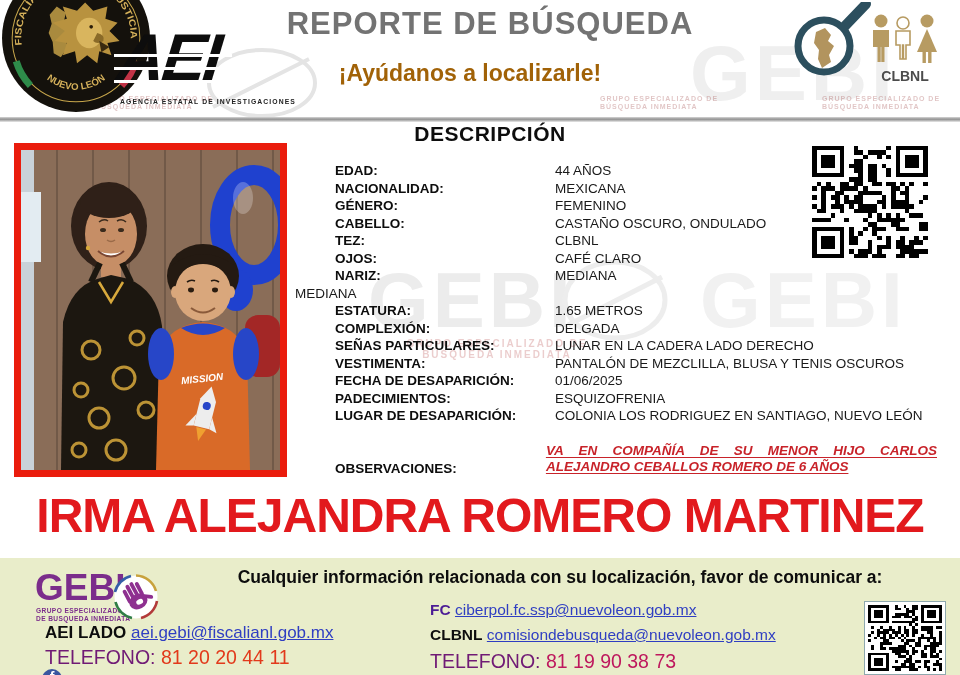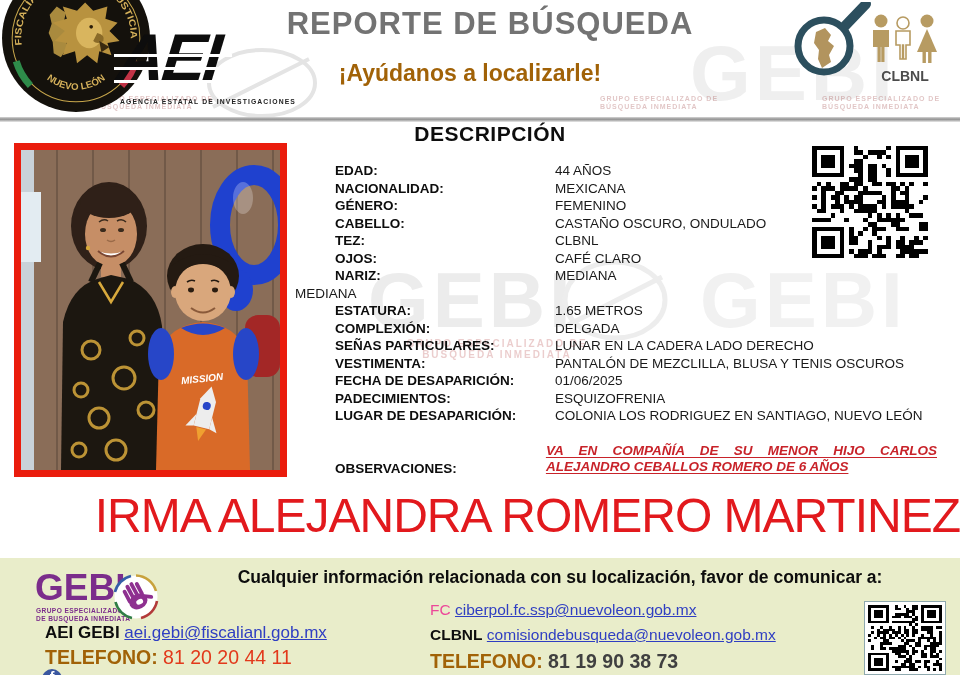--- a/index.html
+++ b/index.html
@@ -39,38 +39,38 @@
   .frow{display:flex;height:17.5px;align-items:flex-start;}
   .flabel{width:220px;font-size:13.5px;font-weight:bold;white-space:nowrap;color:#0d0d0d;padding-left:40px;}
   .fval{flex:1;font-size:13.5px;color:#1a1a1a;white-space:nowrap;}
   .frow-obs{display:flex;align-items:flex-end;margin-top:17px;}
   .obs-val{width:408px;font-size:13.5px;font-weight:bold;font-style:italic;color:#c8232a;
            text-align:justify;text-decoration:underline;text-underline-offset:2px;line-height:16.5px;}
   .qr{position:absolute;z-index:2;background:#fff;}
   #qr-top{left:812px;top:146px;width:116px;height:112px;}
   #qr-bottom{left:864px;top:601px;width:82px;height:74px;border:1px solid #8fa9ae;padding:3px;box-sizing:border-box;}
   
-  .person-name{position:absolute;left:0;top:490px;width:960px;text-align:right;z-index:2;
-               font-size:48px;font-weight:normal;letter-spacing:-1px;color:#e2191d;line-height:52px;}
+  .person-name{position:absolute;left:0;top:490px;width:960px;text-align:center;z-index:2;
+               font-size:48px;font-weight:bold;letter-spacing:-1px;color:#e2191d;line-height:52px;}
   
   .footer{position:absolute;left:0;top:558px;width:960px;height:117px;background:#e9edca;z-index:1;}
   .gebi-acronym{position:absolute;left:35px;top:569px;z-index:2;font-size:37px;font-weight:bold;
                 color:#7b2d8b;letter-spacing:0px;line-height:37px;}
   .gebi-caption{position:absolute;left:36px;top:607px;z-index:2;font-size:6.6px;font-weight:bold;
                 color:#7b2d8b;line-height:7.5px;letter-spacing:.4px;}
   .gebi-hand{position:absolute;left:112px;top:573px;z-index:2;}
   .f-heading{position:absolute;left:168px;top:567px;width:784px;text-align:center;z-index:2;
              font-size:17.5px;font-weight:bold;color:#0d0d0d;}
   .contact-line{position:absolute;z-index:2;white-space:nowrap;}
   .lbl-bold{font-weight:bold;color:#0d0d0d;}
-  .lbl-gray{color:#ec4899;}
+  .lbl-gray{color:#4c1d95;font-weight:bold;}
   a.email{color:#2f3ec2;text-decoration:underline;cursor:pointer;}
-  .phone-label{font-weight:bold;color:#a16207;}
+  .phone-label{font-weight:normal;color:#701a75;}
   .phone-num-left{font-weight:normal;color:#e2391b;}
-  .phone-num-right{font-weight:bold;color:#404040;}
+  .phone-num-right{font-weight:normal;color:#be185d;}
   .fb{position:absolute;left:42px;top:669px;width:20px;height:20px;border-radius:50%;
       background:#3a57a0;z-index:2;color:#fff;font-weight:bold;font-size:14px;text-align:center;}
 </style>
 </head>
 <body>
 
 <div class="page">
 
   <div class="wm wm-gebi" style="left:690px;top:28px;color:#efefef;">GEBI</div>
   <div class="wm wm-gebi" style="left:368px;top:255px;">GEBI</div>
@@ -522,21 +522,21 @@
       <rect x="24.1" y="8.5" width="3.8" height="17" rx="1.9"></rect>
       <rect x="28.9" y="11" width="3.8" height="15" rx="1.9"></rect>
       <rect x="30" y="24" width="11" height="3.8" rx="1.9" transform="rotate(35 30 26)"></rect>
     </g>
     <ellipse cx="25" cy="30" rx="3.6" ry="2.6" fill="#fff" transform="rotate(-28 24 24)"></ellipse>
   </svg>
 
   <div class="f-heading">Cualquier información relacionada con su localización, favor de comunicar a:</div>
 
   <div class="contact-line" style="left:45px;top:623px;font-size:17px;">
-    <span class="lbl-bold">AEI GEBI</span>
+    <span class="lbl-bold">AEI LADO</span>
     <a class="email" style="font-size:17px;">aei.gebi@fiscalianl.gob.mx</a>
   </div>
   <div class="contact-line" style="left:45px;top:646px;font-size:19.5px;">
     <span class="phone-label">TELEFONO:</span>
     <span class="phone-num-left">81 20 20 44 11</span>
   </div>
 
   <div class="contact-line" style="left:430px;top:601px;font-size:15.5px;">
     <span class="lbl-gray">FC</span>
     <a class="email">ciberpol.fc.ssp@nuevoleon.gob.mx</a>

